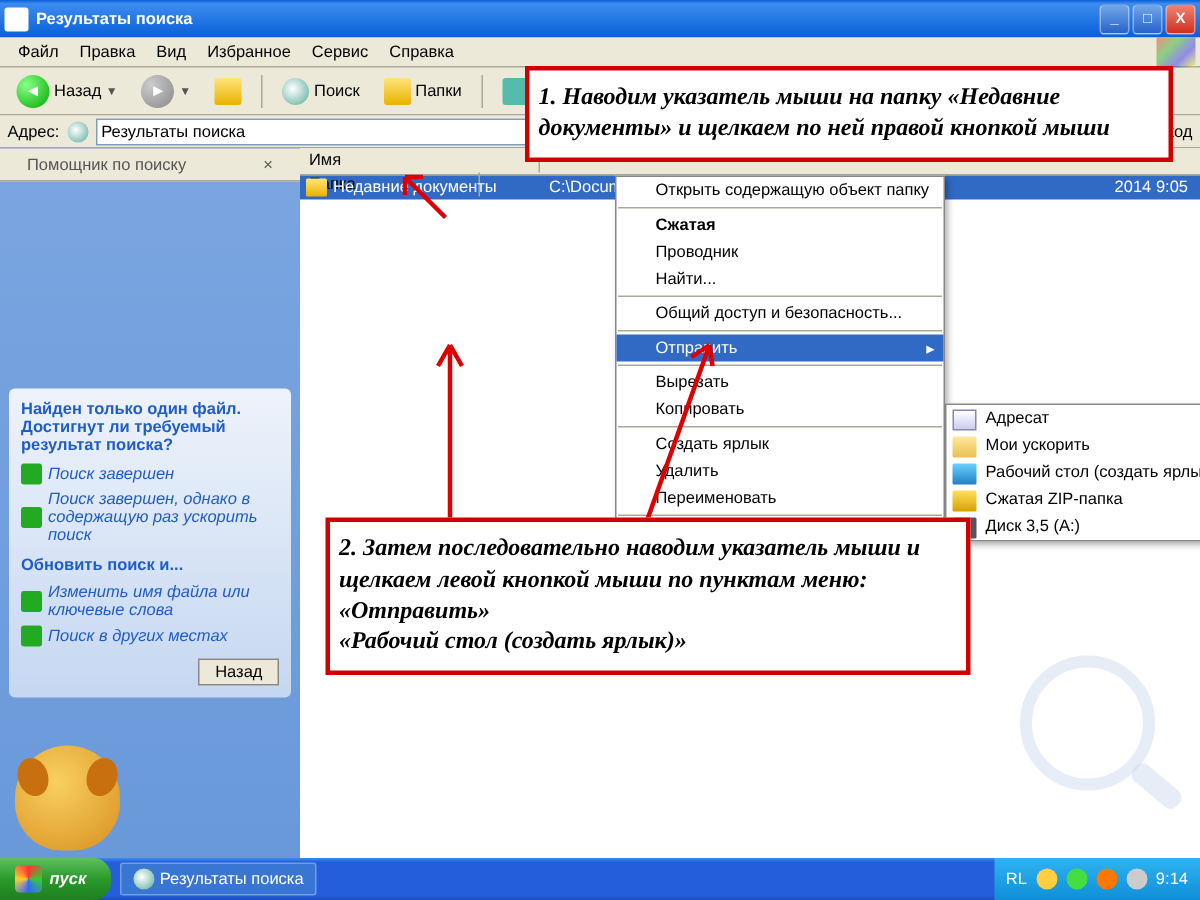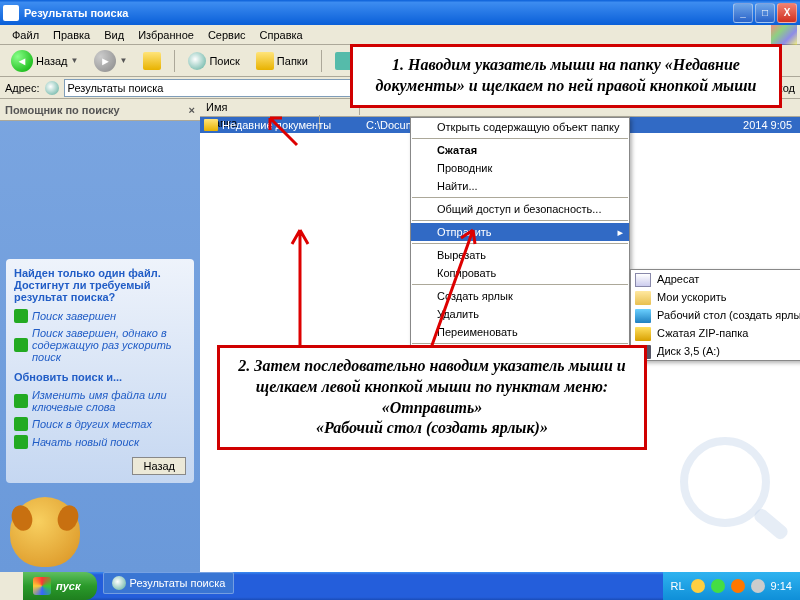--- a/index.html
+++ b/index.html
@@ -35,21 +35,21 @@
 .addrbar { height:22px; background:#ece9d8; display:flex; align-items:center; padding:0 5px; gap:5px; border-bottom:1px solid #aca899; }
 .addrbar input { flex:1; height:18px; border:1px solid #7f9db9; padding:0 3px; font-size:11px; }
 .go { display:flex; align-items:center; gap:2px; }
 .go .gic { width:14px; height:14px; background:#2a2; border-radius:2px; }
 
 
 .main { display:flex; height:calc(100% - 25px - 20px - 32px - 22px - 28px); position:relative; }
 
 
 .sidebar { width:200px; background:linear-gradient(to bottom,#7aa5e0 0%,#6a99da 100%); position:relative; overflow:hidden; }
-.sbheader { height:22px; background:#ece9d8; border-bottom:1px solid #aca899; display:flex; align-items:center; justify-content:space-between; padding:0 5px; font-weight:bold; color:#555; }
+.sbheader { height:22px; background:#ece9d8; border-bottom:1px solid #aca899; display:flex; align-items:center; justify-content:space-between; padding:0 18px; font-weight:normal; color:#555; }
 .sbheader .x { cursor:pointer; }
 .sbcontent { padding:10px 6px; }
 .panel { background:linear-gradient(to bottom,#eef3fb,#c5d7f1); border-radius:4px; padding:8px; margin-bottom:8px; }
 .panel .ptitle { font-weight:bold; color:#2a4; margin-bottom:4px; }
 .panel .ptitle.blue { color:#215dc6; }
 .link { display:flex; align-items:center; gap:4px; padding:2px 0; color:#215dc6; cursor:pointer;font-style:italic; }
 .link .lic { width:14px; height:14px; background:#2a2; border-radius:2px; flex-shrink:0; }
 .backbtn { margin-top:6px; padding:2px 10px; border:1px solid #888; background:#ece9d8; font-size:11px; float:right; }
 .dog { width:70px; height:70px; position:absolute; bottom:5px; left:10px; background:radial-gradient(circle at 40% 35%,#f8d060,#d89020); border-radius:50% 50% 45% 45%; }
 .dog::before { content:''; position:absolute; width:20px; height:26px; background:#c87010; border-radius:50%; left:2px; top:8px; transform:rotate(-18deg); }
@@ -73,28 +73,28 @@
 .mic.mail { background:linear-gradient(#fff,#cce); border:1px solid #88a; }
 .mic.docs { background:linear-gradient(#ffe8a0,#e8c050); border-radius:1px; }
 .mic.desk { background:linear-gradient(#6ad0ff,#2080c0); border-radius:1px; }
 .mic.zip { background:linear-gradient(#ffe060,#d8a000); border-radius:1px; }
 .mic.floppy { background:#556; border-radius:1px; }
 
 .ctx1 { left:210px; top:18px; width:220px; }
 .ctx2 { left:430px; top:170px; width:190px; }
 
 
-.annot { position:absolute; background:#fff; border:3px solid #d00000; padding:8px 6px; z-index:100; font-family:"Times New Roman",serif; font-size:16px; font-style:italic; font-weight:bold; line-height:1.3;text-align:center; }
+.annot { position:absolute; background:#fff; border:3px solid #d00000; padding:8px 6px; z-index:100; font-family:"Times New Roman",serif; font-size:16px; font-style:italic; font-weight:bold; line-height:1.3; }
 .annot1 { left:350px; top:44px; width:432px; }
 .annot2 { left:217px; top:345px; width:430px; }
 
 .redarrow { position:absolute; z-index:90; }
 
 
-.taskbar { position:absolute; bottom:0; left:0; right:0; height:28px; background:linear-gradient(to bottom,#3c8cf0,#245edb 10%,#245edb 90%,#1a4cb8); display:flex; color:#fff;margin-left:23px; }
+.taskbar { position:absolute; bottom:0; left:0; right:0; height:28px; background:linear-gradient(to bottom,#3c8cf0,#245edb 10%,#245edb 90%,#1a4cb8); display:flex; align-items:center; color:#fff; }
 .start { height:28px; background:linear-gradient(to bottom,#5fbf5f,#2a9a2a 50%,#1f7f1f); border-radius:0 12px 12px 0; padding:0 16px 0 10px; display:flex; align-items:center; font-style:italic; font-weight:bold; font-size:14px; gap:5px; }
 .start .slogo { width:18px; height:18px; background:conic-gradient(#f33,#3c3,#36f,#fc3,#f33); border-radius:3px; }
 .task { margin-left:6px; height:22px; background:rgba(60,120,210,.9); border:1px solid rgba(255,255,255,.3); border-radius:2px; padding:0 8px; display:flex; align-items:center; gap:4px; font-size:11px; }
 .tray { margin-left:auto; height:28px; background:linear-gradient(to bottom,#2fb3f0,#0f8fd8); display:flex; align-items:center; padding:0 8px; gap:6px; font-size:11px; }
 .trayic { width:14px; height:14px; background:#ffcf40; border-radius:50%; }
 
 .watermark { position:absolute; bottom:28px; right:10px; font-family:'Times New Roman',serif; font-size:42px; font-style:italic; color:#fff; letter-spacing:1px; z-index:5; text-shadow:0 0 2px rgba(0,0,0,.2);}
 .magnifier { position:absolute; bottom:45px; right:30px; width:90px; height:90px; border:8px solid rgba(200,215,235,.45); border-radius:50%; z-index:3; }
 .magnifier::after { content:''; position:absolute; width:38px; height:14px; background:rgba(200,215,235,.45); bottom:-12px; right:-28px; transform:rotate(40deg); border-radius:6px; }
 </style>
@@ -178,24 +178,20 @@
             <span>Поиск завершен, однако в содержащую раз ускорить поиск</span>
           </div>
         <div class="ptitle blue" style="margin-top:6px">Обновить поиск и...</div>
         <div class="link">
             <span class="lic"></span>
             <span>Изменить имя файла или ключевые слова</span>
           </div>
         <div class="link">
             <span class="lic"></span>
             <span>Поиск в других местах</span>
-          </div>
-        <div class="link">
-            <span class="lic"></span>
-            <span>Начать новый поиск</span>
           </div>
         <button class="backbtn">Назад</button>
         <div style="clear:both"></div>
       </div>
     </div>
     <div class="dog"></div>
   </div>
 
   <div class="listarea">
     <div class="listheader">

